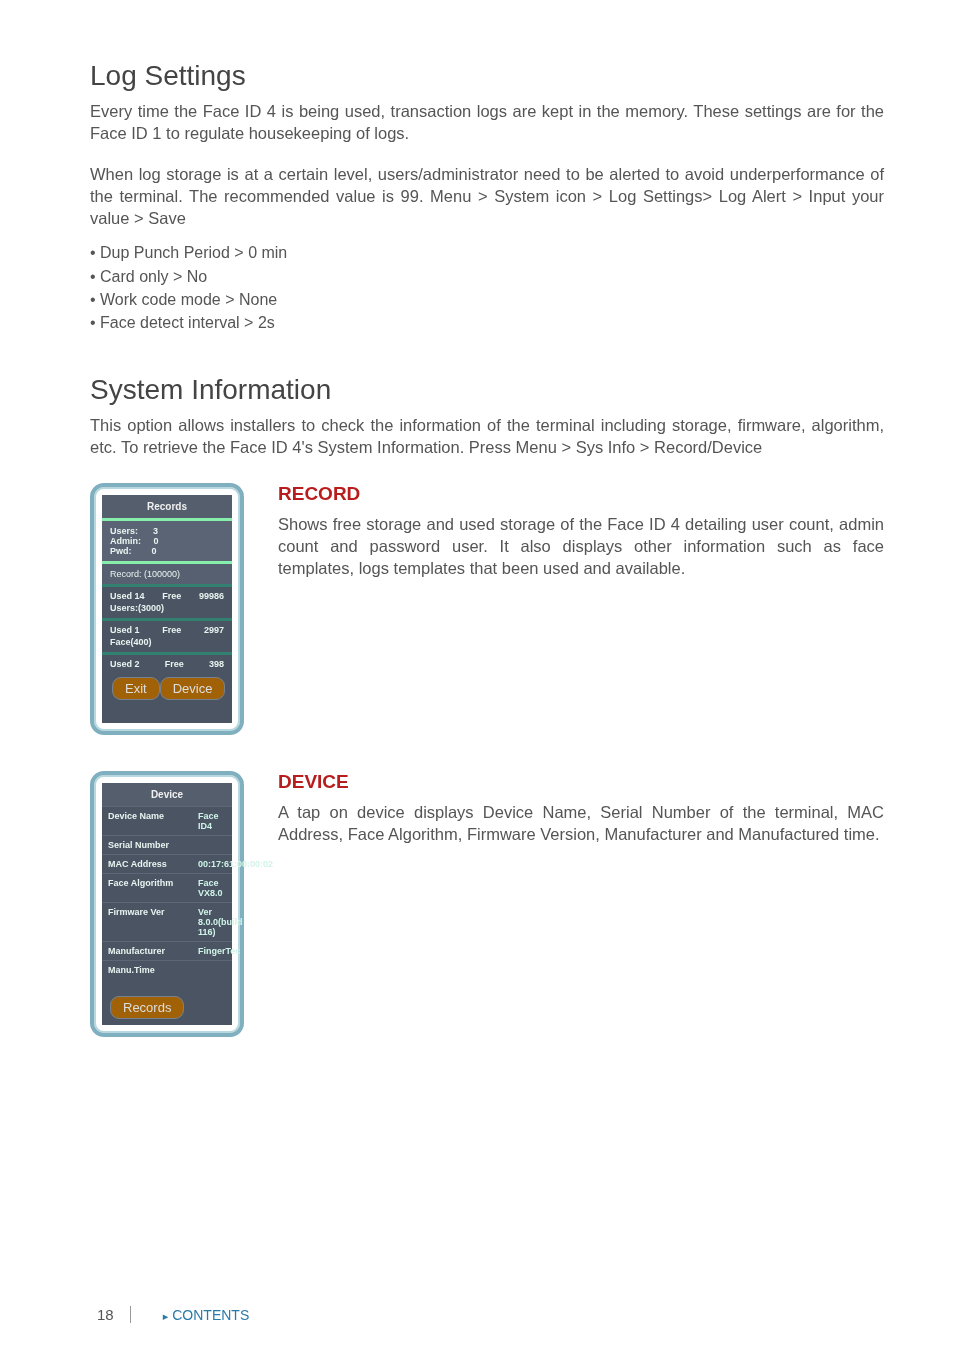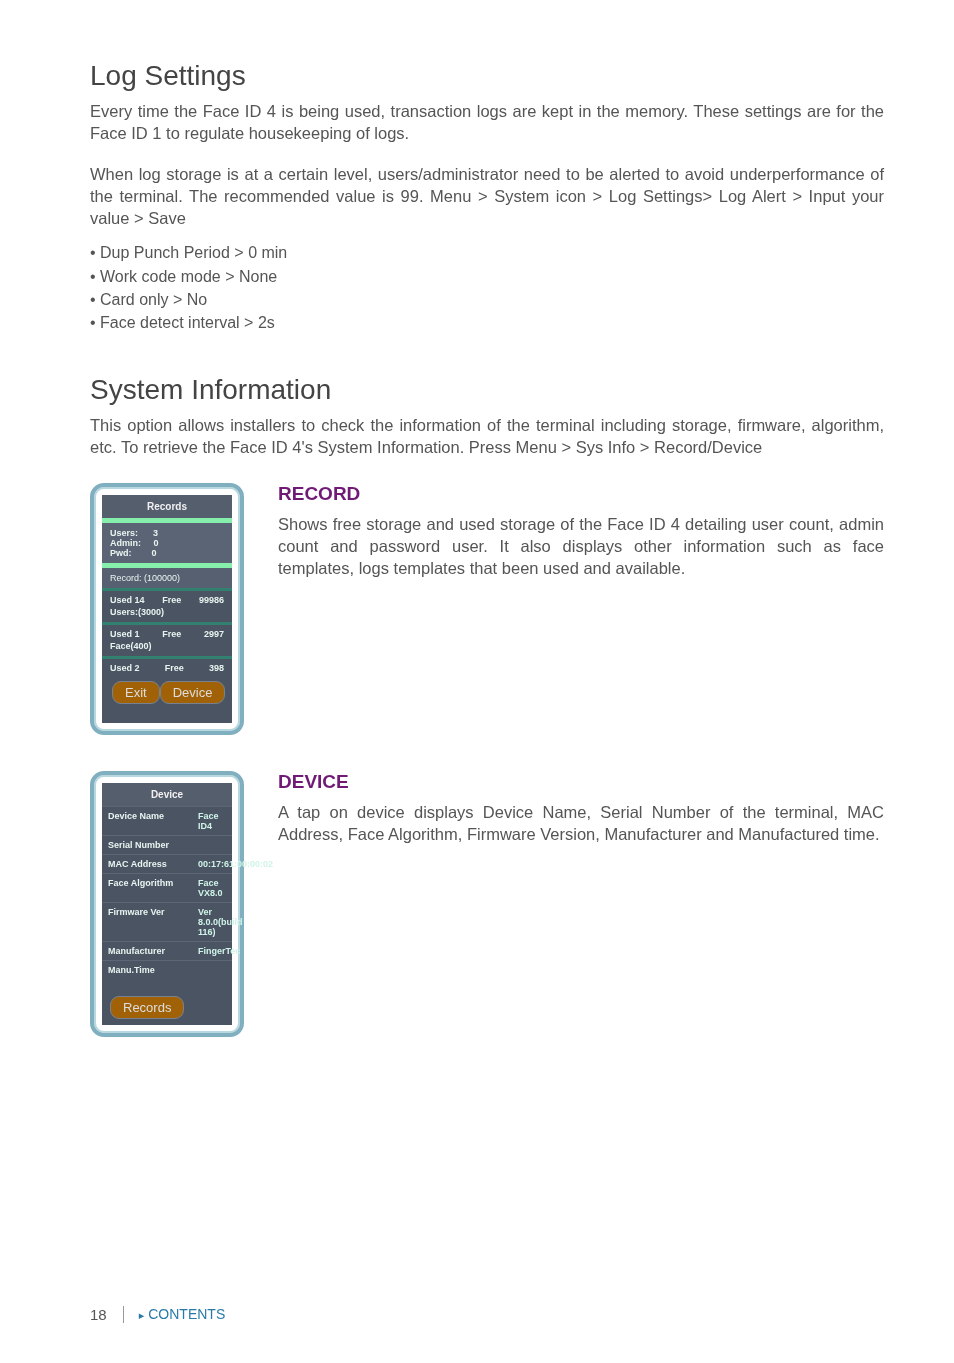--- a/index.html
+++ b/index.html
@@ -80,21 +80,21 @@
     font-size: 10px;
     font-weight: 700;
     padding: 6px 0 6px 0;
     background: #555e6d;
   }
   .stat-block {
     background: #566070;
     color: #e8f4f0;
     font-size: 9px;
     padding: 5px 8px 5px 8px;
-    border-top: 5px solid #86efac;
+    border-top: 3px solid #86efac;
   }
   .stat-block.head {
     background: #5a6475;
     font-weight: 700;
   }
   .progress-bar {
     height: 3px;
     background: #32806f;
     margin: 0;
   }
@@ -141,29 +141,29 @@
     flex-shrink: 0;
   }
   .dev-value {
     color: #d0f4e8;
   }
   .right-col {
     flex: 1;
   }
   .right-col h2 {
     margin-top: 0;
-    color: #701a75;
+    color: #b91c1c;
   }
   .footer {
     position: absolute;
     bottom: 40px;
-    left: 90px;
-    display: flex;
-    align-items: flex-start;
-    gap: 15px;
+    left: 97px;
+    display: flex;
+    align-items: flex-end;
+    gap: 32px;
   }
   .page-num {
     font-size: 15px;
     color: #555;
     padding-right: 16px;
     border-right: 1px solid #999;
   }
   .contents-link {
     color: #2a7aa8;
     font-size: 14px;
@@ -191,22 +191,22 @@
 
 <div class="page">
 
   <h1>Log Settings</h1>
   <div class="intro">Every time the Face ID 4 is being used, transaction logs are kept in the memory. These settings are for the Face ID 1 to regulate housekeeping of logs.</div>
 
   <div class="body-text">When log storage is at a certain level, users/administrator need to be alerted to avoid underperformance of the terminal. The recommended value is 99. Menu &gt; System icon &gt; Log Settings&gt; Log Alert &gt; Input your value &gt; Save</div>
 
   <div class="bullets">
     <div>• Dup Punch Period &gt; 0 min</div>
+    <div>• Card only &gt; No</div>
     <div>• Work code mode &gt; None</div>
-    <div>• Card only &gt; No</div>
     <div>• Face detect interval &gt; 2s</div>
   </div>
 
   <div class="section-gap"></div>
 
   <h1>System Information</h1>
   <div class="intro">This option allows installers to check the information of the terminal including storage, firmware, algorithm, etc. To retrieve the Face ID 4's System Information. Press Menu &gt; Sys Info &gt; Record/Device</div>
 
   <div class="row">
     <div class="screen-wrap">

